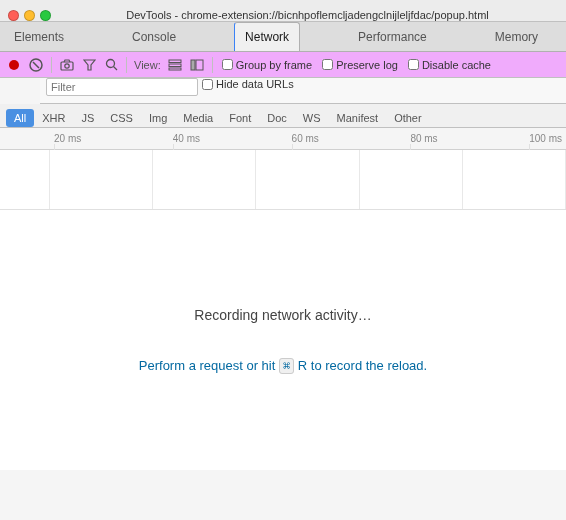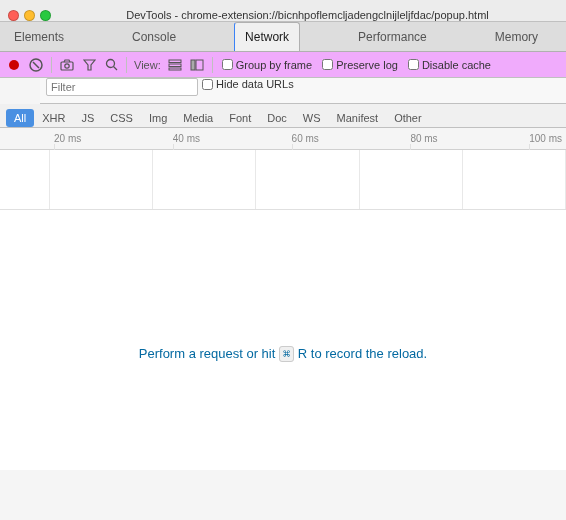--- a/index.html
+++ b/index.html
@@ -428,16 +428,17 @@
     <div class="grid-col"></div>
     <div class="grid-col"></div>
     <div class="grid-col"></div>
     <div class="grid-col"></div>
     <div class="grid-col"></div>
     <div class="grid-col"></div>
   </div>
 </div>
 
 <div class="empty-state">
+  <div class="message">Recording network activity…</div>
   <div class="hint">
     <span>Perform a request or hit </span><span class="kbd">⌘</span> <span>R</span><span> to record the reload.</span>
   </div>
 </div>
 
 </body></html>

